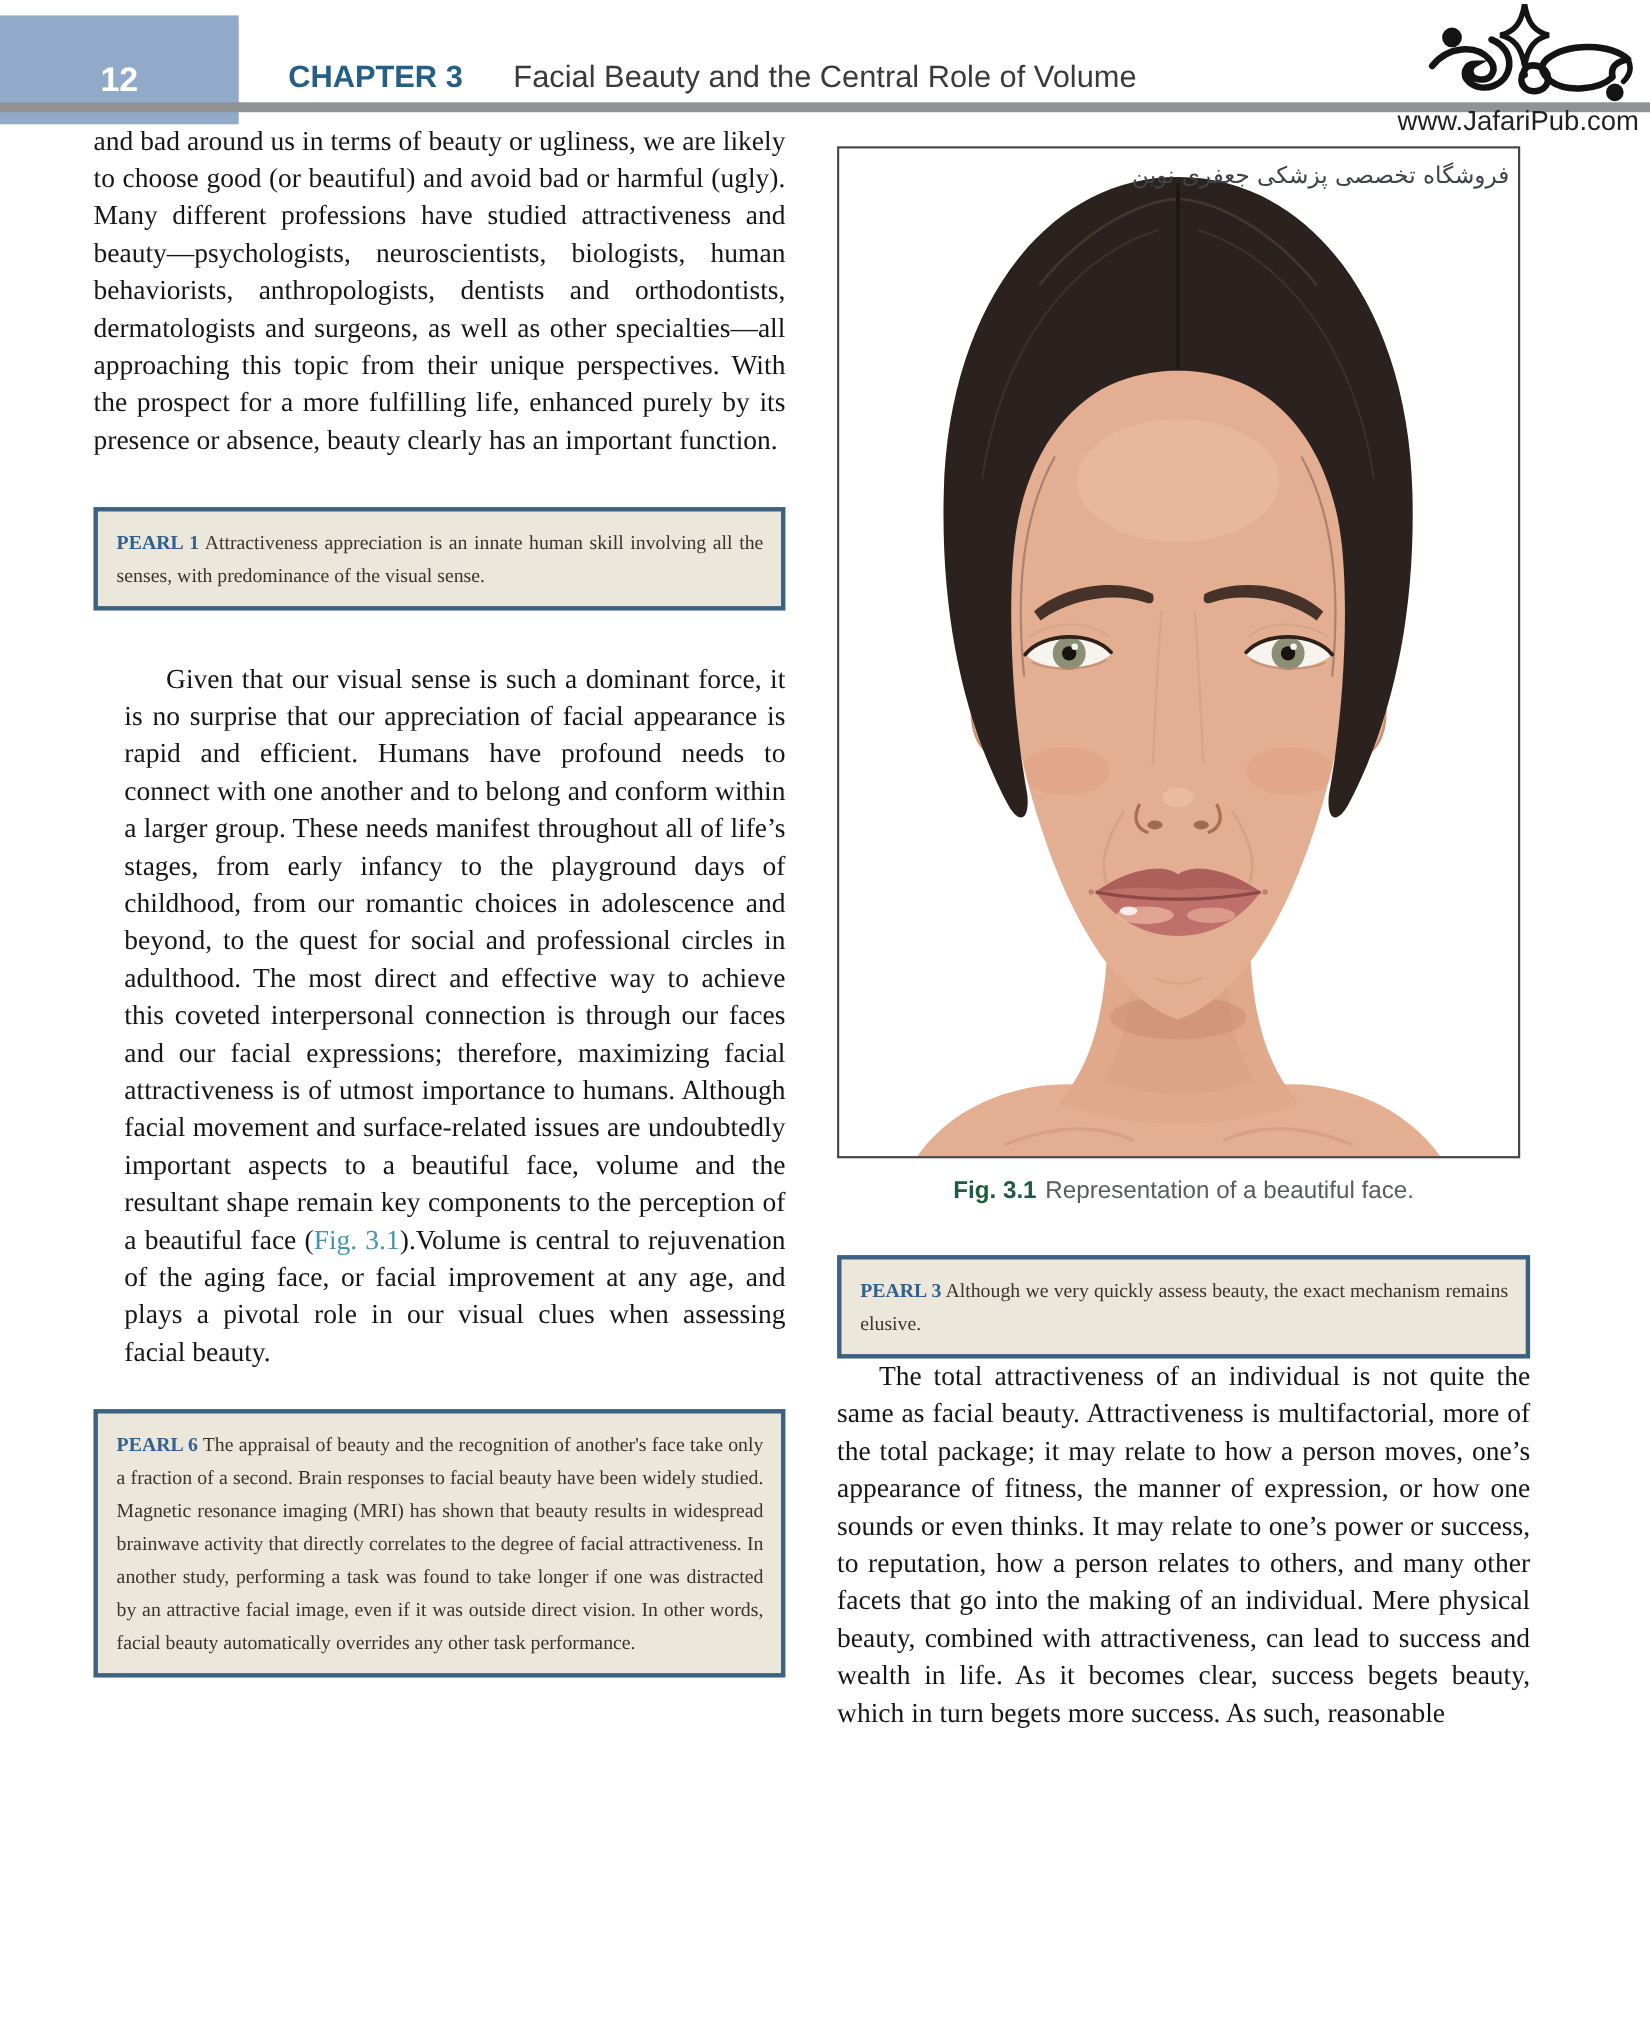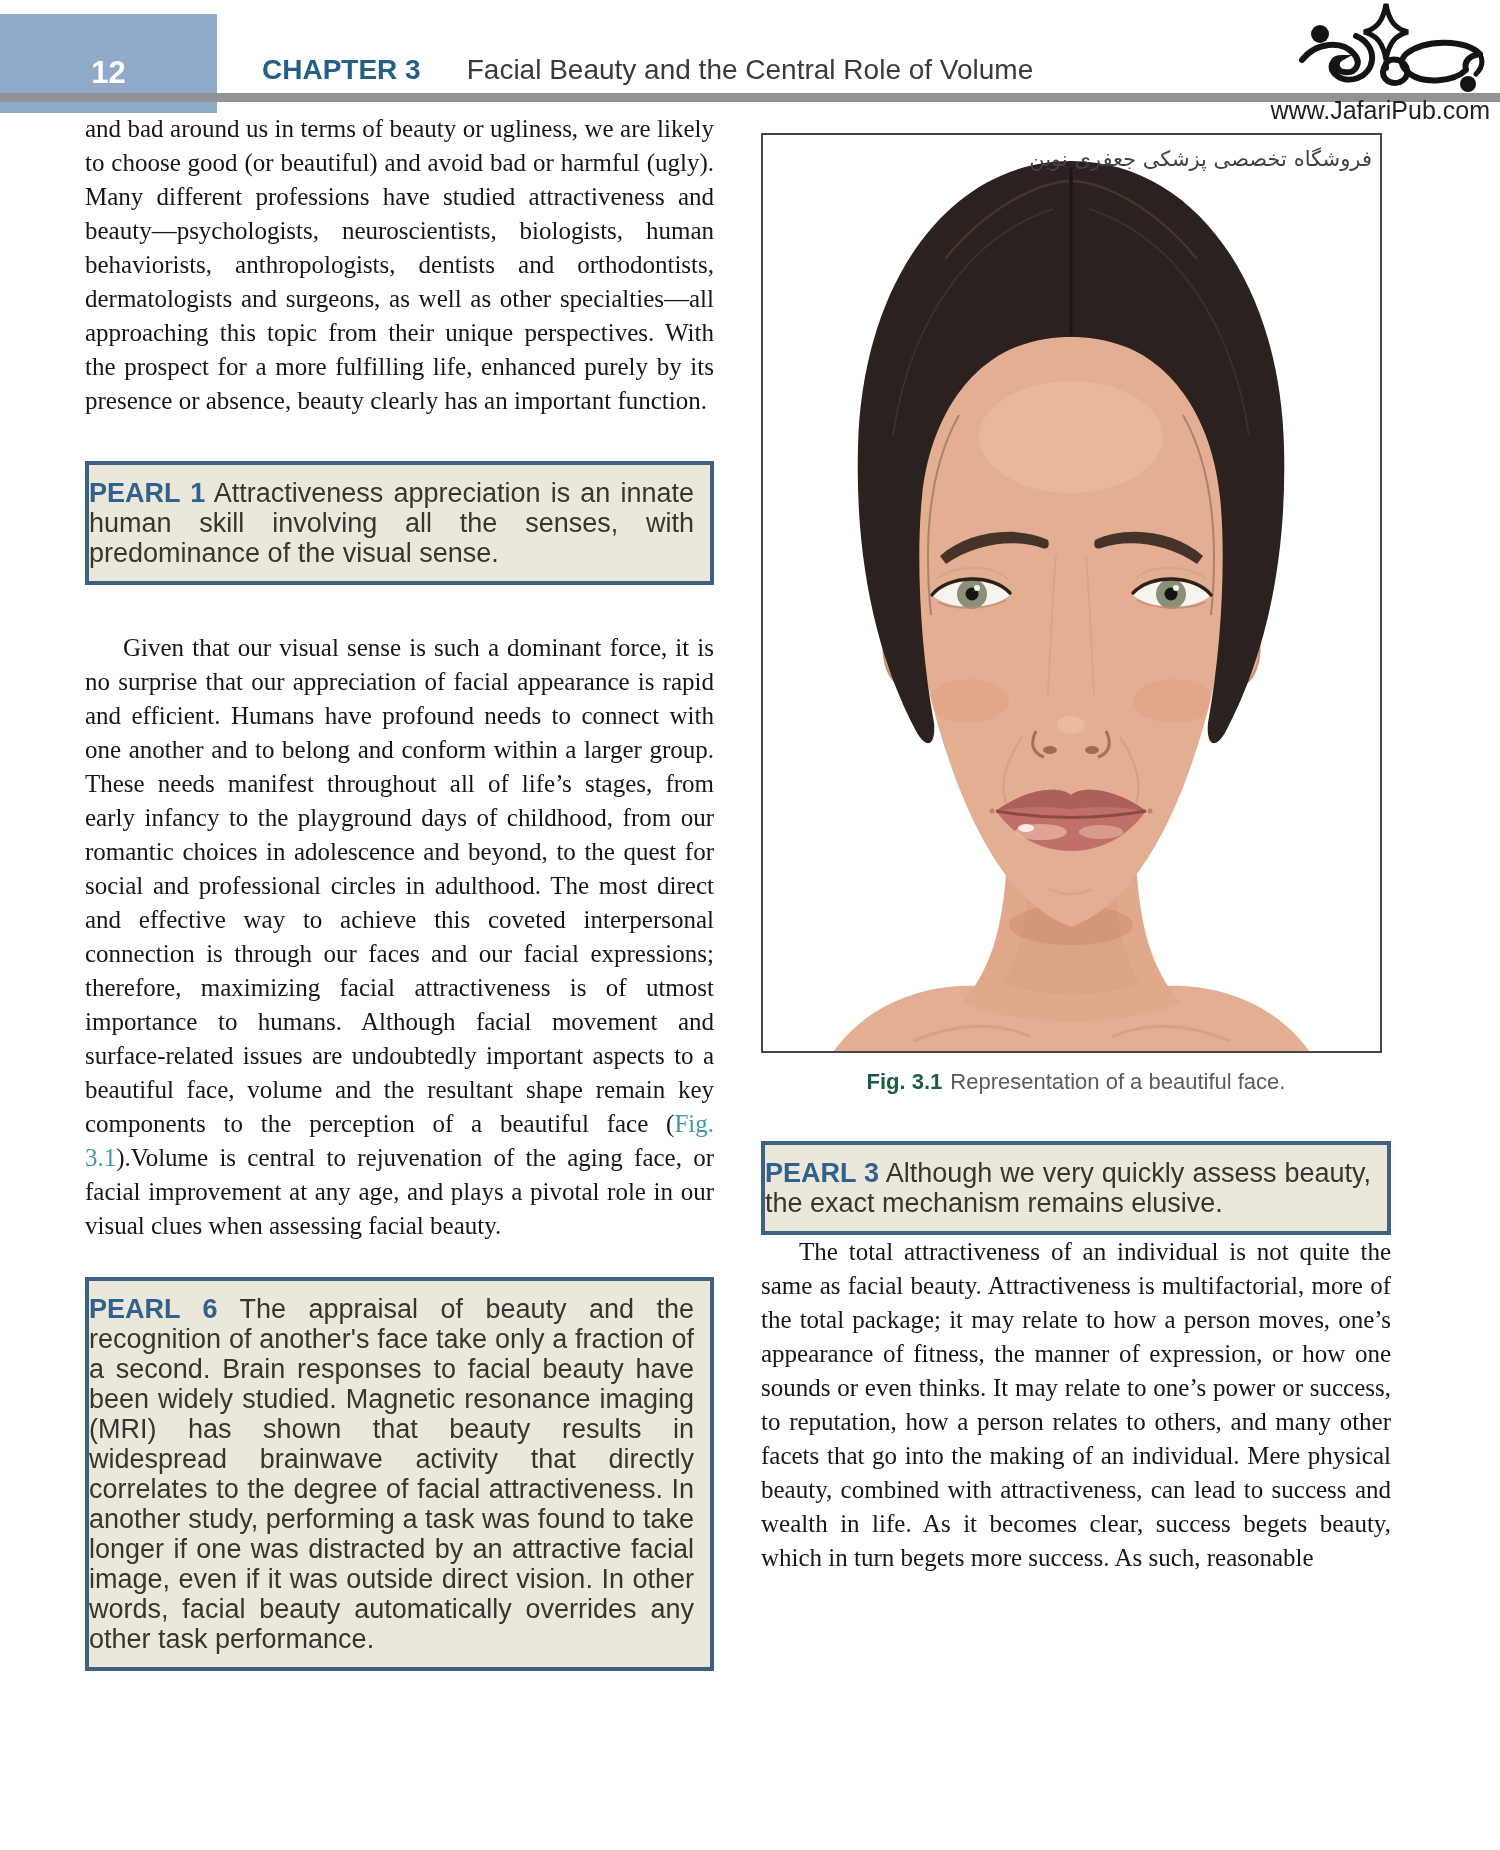--- a/index.html
+++ b/index.html
@@ -57,30 +57,30 @@
     font-size: 25px; line-height: 34px;
     color: #161616;
     text-align: justify;
   }
   .indent { text-indent: 38px; }
   .fig-ref { color: #4596ad; }
 
   .pearl-box {
     background: #ece7db;
     border: 4px solid #3d6181;
-    padding: 13px 16px 13px 0;
-    font-family: Liberation Sans, sans-serif;
-    font-size: 27px; line-height: 30px;
+    padding: 13px 16px 13px 17px;
+    font-family: Liberation Serif, serif;
+    font-size: 18px; line-height: 30px;
     color: #39352e;
     text-align: justify;
   }
   .pearl-label { font-weight: bold; color: #30618f; }
 
   .mt-p1 { margin-top: 43px; }
-  .mt-p2 { margin-top: 46px; }
+  .mt-p2 { margin-top: 46px; margin-left: 28px; }
   .mt-p3 { margin-top: 34px; }
 
   
   .photo-frame {
     position: relative;
     width: 621px; height: 920px;
     border: 2px solid #454545;
     background: #ffffff;
     overflow: hidden;
   }

